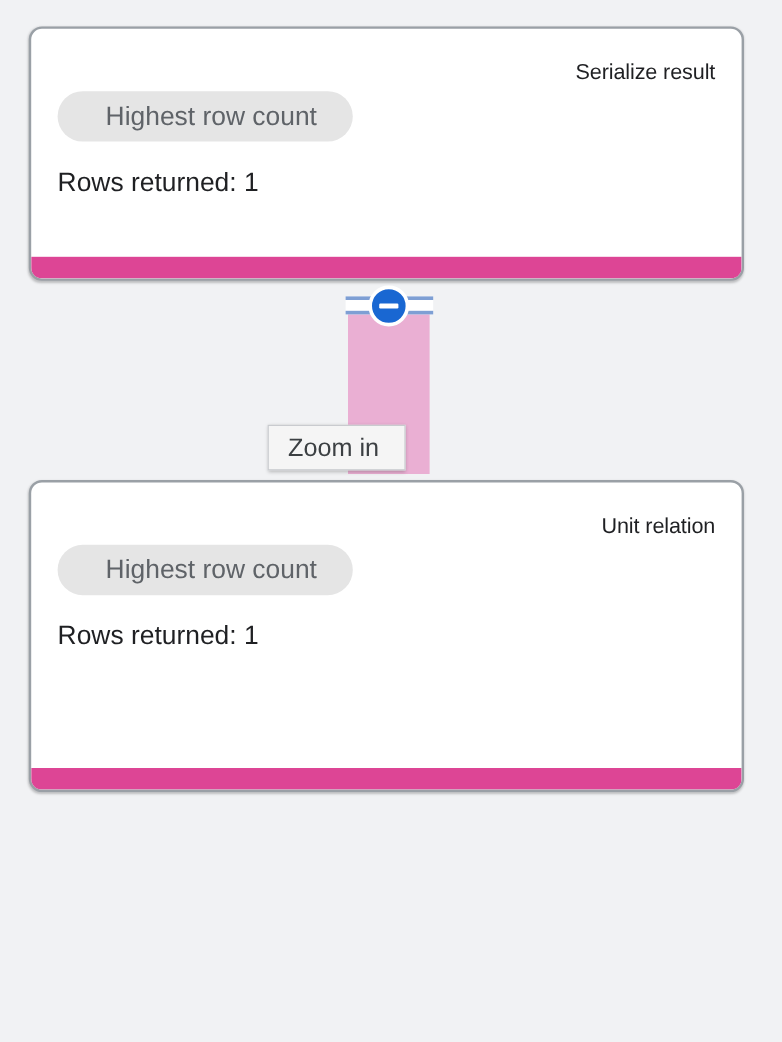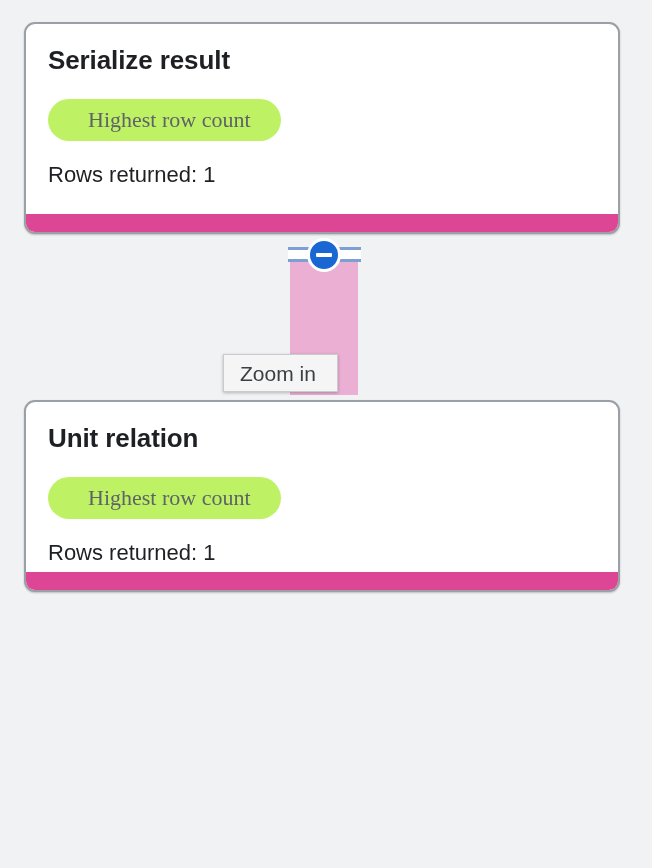--- a/index.html
+++ b/index.html
@@ -27,39 +27,39 @@
     background: #ffffff;
     border: 2px solid #9aa0a6;
     border-radius: 11px;
     overflow: hidden;
     box-shadow: 0 1px 2px rgba(0,0,0,0.22);
   }
   .node-body {
     padding: 20px 22px 0 22px;
   }
   .node-title {
-    font-size: 26px;
+    font-size: 18px;
     line-height: 32px;
     color: #1f2023;
-    font-weight: 700;
+    font-weight: 400;
     letter-spacing: -0.1px;
     white-space: nowrap;
+    text-align: right;
   }
   .chip {
     display: inline-block;
-    margin-top: 23px;
+    margin-top: 0;
     margin-left: 0px;
     padding: 7px 30px 8px 40px;
-    background: #bef264;
+    background: #e5e5e5;
     border-radius: 22px;
     font-size: 22px;
     line-height: 27px;
     color: #5f6368;
     white-space: nowrap;
-    font-family: Liberation Serif, serif;
   }
   .node-meta {
     margin-top: 20px;
     font-size: 22px;
     line-height: 28px;
     color: #1f2023;
     white-space: nowrap;
   }
   .node-footer {
     position: absolute;
@@ -139,21 +139,21 @@
 
   <div class="rail" style="left:288px; top:247px; width:38px;"></div>
   <div class="rail" style="left:323px; top:247px; width:38px;"></div>
 
   <div class="collapse-btn" style="left:307px; top:238px;">
     <span class="minus"></span>
   </div>
 
   <div class="tooltip" style="left:223px; top:354px; width:115px; height:38px;">Zoom in</div>
 
-  <div class="node" style="left:24px; top:400px; width:596px; height:192px;">
+  <div class="node" style="left:24px; top:400px; width:596px; height:260px;">
     <div class="node-body">
       <div class="node-title">Unit relation</div>
       <div class="chip">Highest row count</div>
       <div class="node-meta">Rows returned: 1</div>
     </div>
     <div class="node-footer"></div>
   </div>
 
 </div>
 

